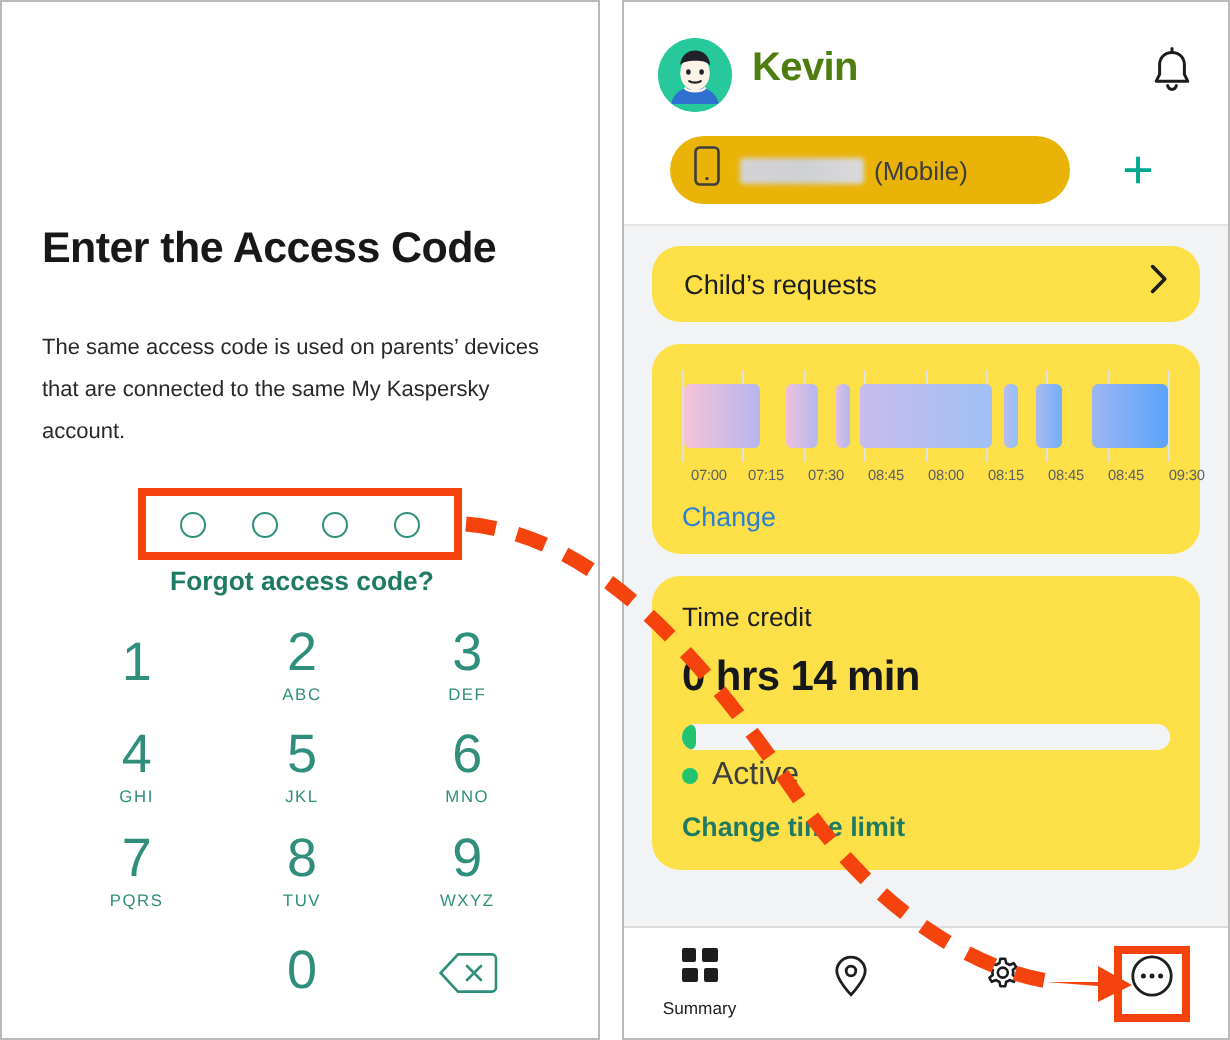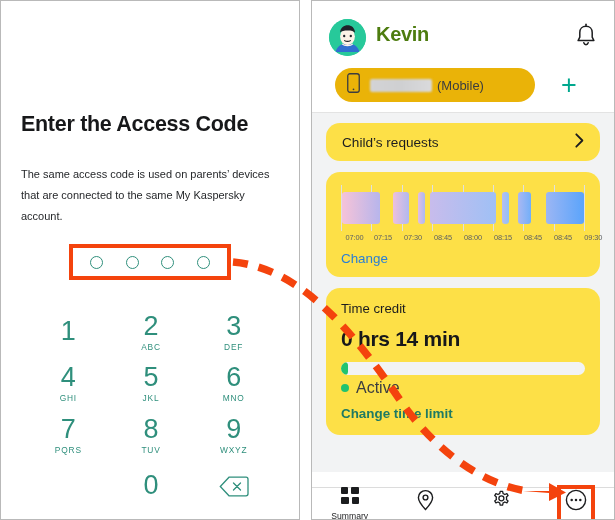--- a/index.html
+++ b/index.html
@@ -347,21 +347,21 @@
     font-weight: bold;
     color: #1f7a63;
   }
 
   
   .app-nav {
     position: absolute;
     left: 0;
     bottom: 0;
     width: 100%;
-    height: 32px;
+    height: 56px;
     background: #ffffff;
     border-top: 1px solid #dcdcdc;
     display: flex;
     box-sizing: border-box;
   }
   .nav-item {
     flex: 1;
     display: flex;
     flex-direction: column;
     align-items: center;
@@ -404,20 +404,21 @@
 
     <div class="access-desc">The same access code is used on parents’ devices that are connected to the same My Kaspersky account.</div>
 
     <div class="code-dots-wrap">
       <span class="code-dot"></span>
       <span class="code-dot"></span>
       <span class="code-dot"></span>
       <span class="code-dot"></span>
     </div>
 
+    <div class="forgot-link">Forgot access code?</div>
 
     <div class="keypad">
 
       <div class="key">
         <span class="key-num">1</span>
         <span class="key-sub empty"></span>
       </div>
       <div class="key">
         <span class="key-num">2</span>
         <span class="key-sub">ABC</span>

